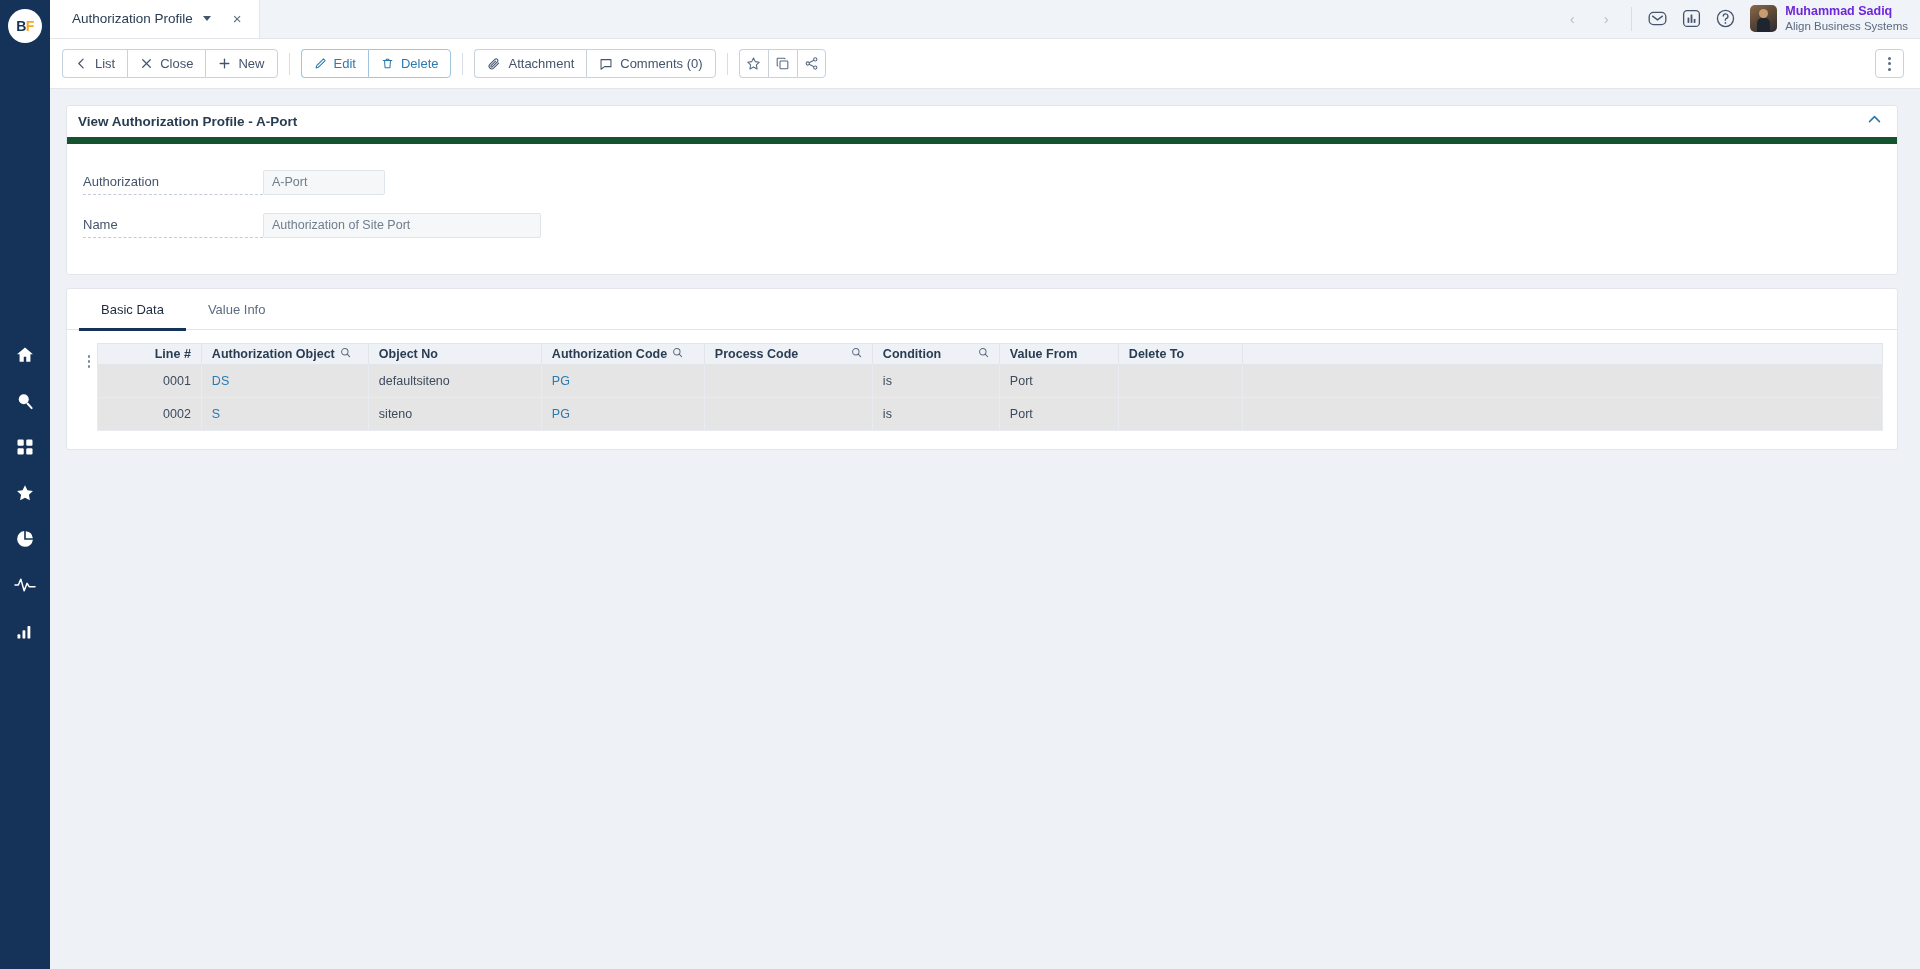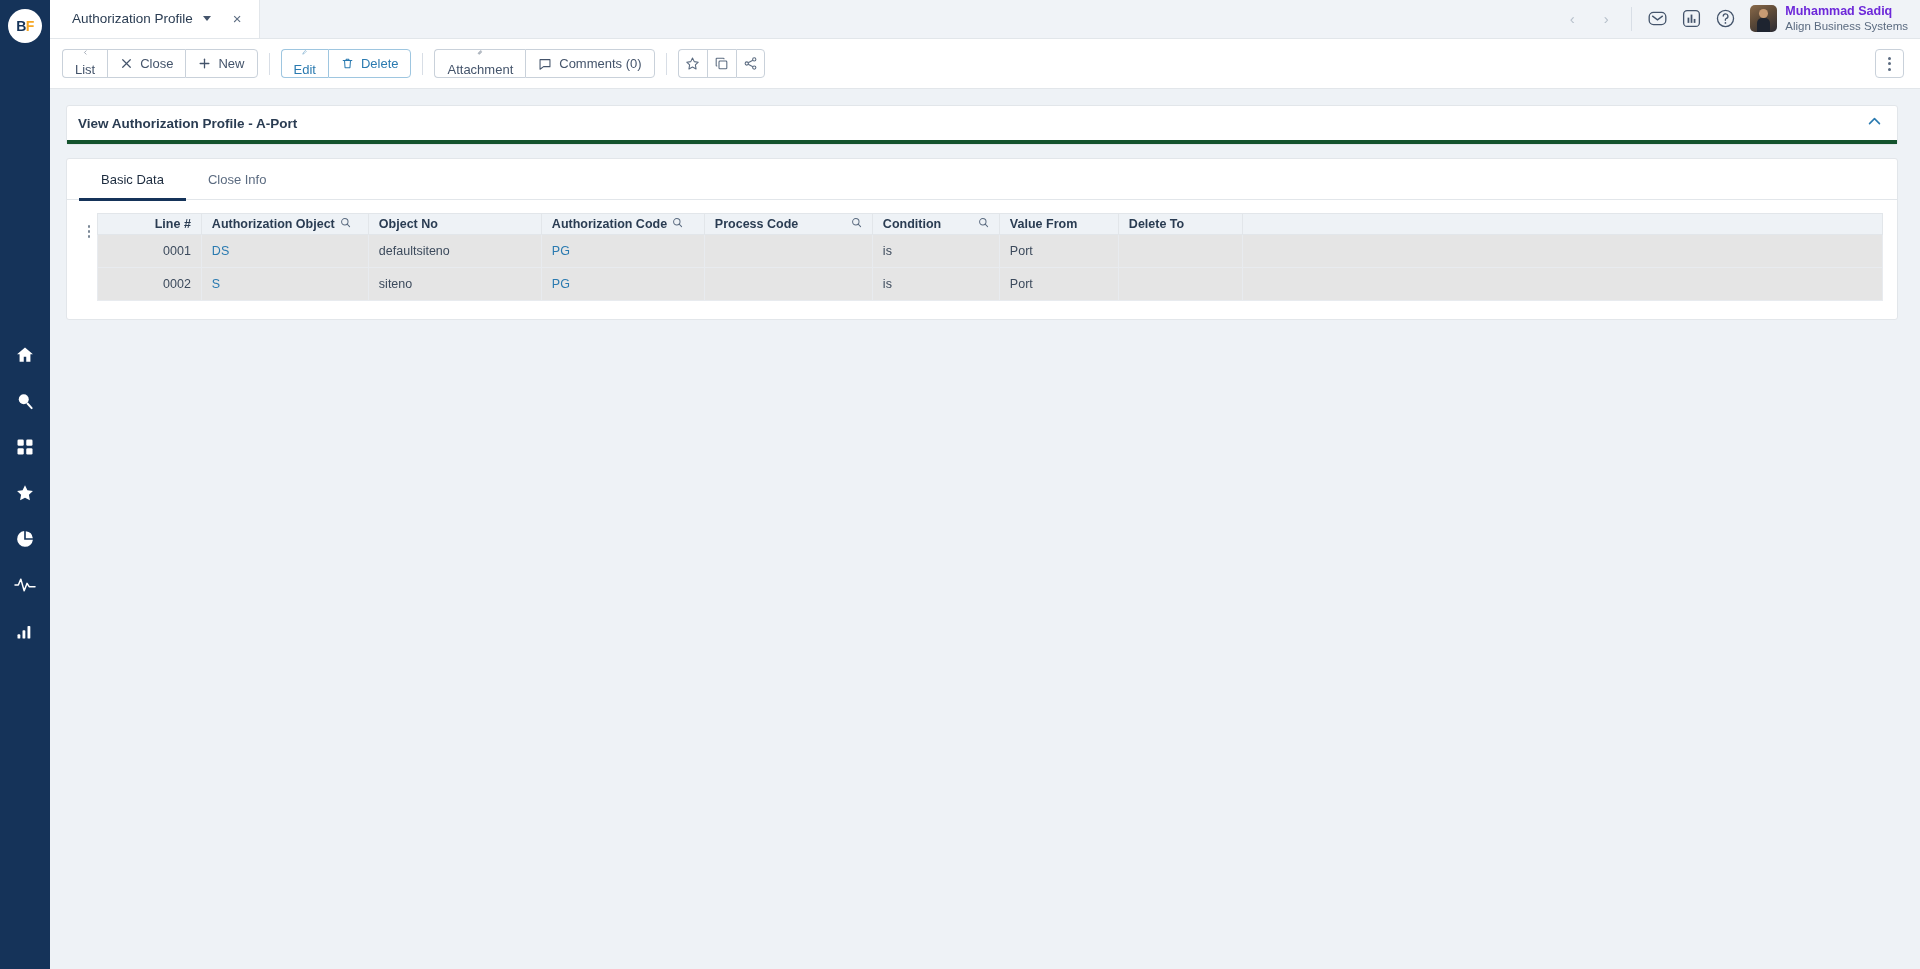--- a/index.html
+++ b/index.html
@@ -90,21 +90,21 @@
     padding: 0 16px 0 12px; gap: 0;
   }
   .btn-group { display: flex; }
   .btn {
     height: 29px; padding: 0 12px;
     display: flex; align-items: center; gap: 7px;
     font-size: 13px; color: #44546b;
     border: 1px solid #c9d1da; background: #fff;
     border-right-width: 0;
   }
-  .btn:first-child { border-radius: 4px 0 0 4px; flex-direction: column; }
+  .btn:first-child { border-radius: 4px 0 0 4px; }
   .btn:last-child { border-radius: 0 4px 4px 0; border-right-width: 1px; }
   .btn.blue { color: #2a7ab0; border-color: #9ec6e0; }
   .btn svg { display: block; }
   .tb-sep { width: 1px; height: 22px; background: #d8dee6; margin: 0 11px; }
   .icon-btn {
     width: 29px; height: 29px;
     display: flex; align-items: center; justify-content: center;
     border: 1px solid #c9d1da; background: #fff; border-right-width: 0;
     color: #5b6b80;
   }
@@ -120,21 +120,21 @@
   
   .content {
     flex: 1 1 auto; background: #eef2f6;
     padding: 16px 22px 0 16px;
     overflow: hidden;
   }
   .card {
     background: #fff; border: 1px solid #e2e6ea; border-radius: 3px;
   }
   .card-head {
-    height: 38px; border-bottom: 4px solid #14532d;
+    height: 38px; border-bottom: 7px solid #14532d;
     display: flex; align-items: center; padding: 0 14px 0 11px;
   }
   .card-title { font-size: 13.5px; font-weight: bold; color: #2a3c52; }
   .chevron-up { margin-left: auto; color: #2a7ab0; }
 
   .form-area { padding: 22px 0 22px 16px; }
   .form-row { display: flex; align-items: center; height: 32px; margin-bottom: 11px; }
   .form-label {
     width: 180px; font-size: 13px; color: #44546b;
     border-bottom: 1px dashed #c5ccd5; height: 26px; padding-top: 5px;
@@ -374,29 +374,39 @@
 
     <div class="card">
       <div class="card-head">
         <span class="card-title">View Authorization Profile - A-Port</span>
         <span class="chevron-up">
           <svg width="17" height="17" viewBox="0 0 24 24" fill="none" stroke="#2a7ab0" stroke-width="2.2" stroke-linecap="round" stroke-linejoin="round">
               <path d="M5 15l7-7 7 7"></path>
             </svg>
         </span>
       </div>
+      <div class="form-area">
+        <div class="form-row">
+          <span class="form-label">Authorization</span>
+          <span class="form-input fi-auth" title="A-Port">A-Port</span>
+        </div>
+        <div class="form-row">
+          <span class="form-label">Name</span>
+          <span class="form-input fi-name" title="Authorization of Site Port">Authorization of Site Port</span>
+        </div>
+      </div>
     </div>
 
     <div class="card tabs-card">
       <div class="tabs">
         <div class="tab active">
           <span>Basic Data</span>
         </div>
         <div class="tab">
-          <span>Close Info</span>
+          <span>Value Info</span>
         </div>
       </div>
 
       <div class="grid-wrap">
         <div class="grid-kebab">
           <i></i>
             <i></i>
             <i></i>
         </div>
         <table class="grid">

